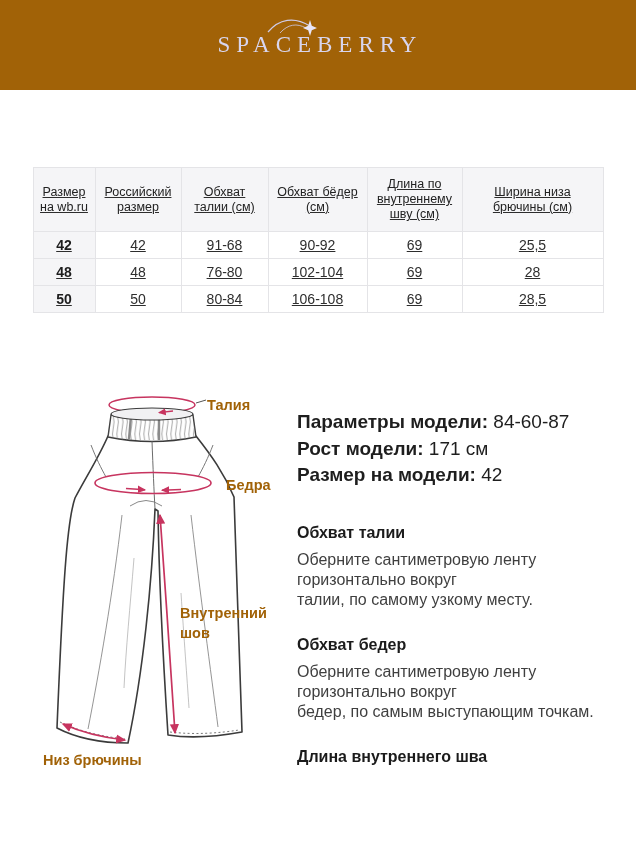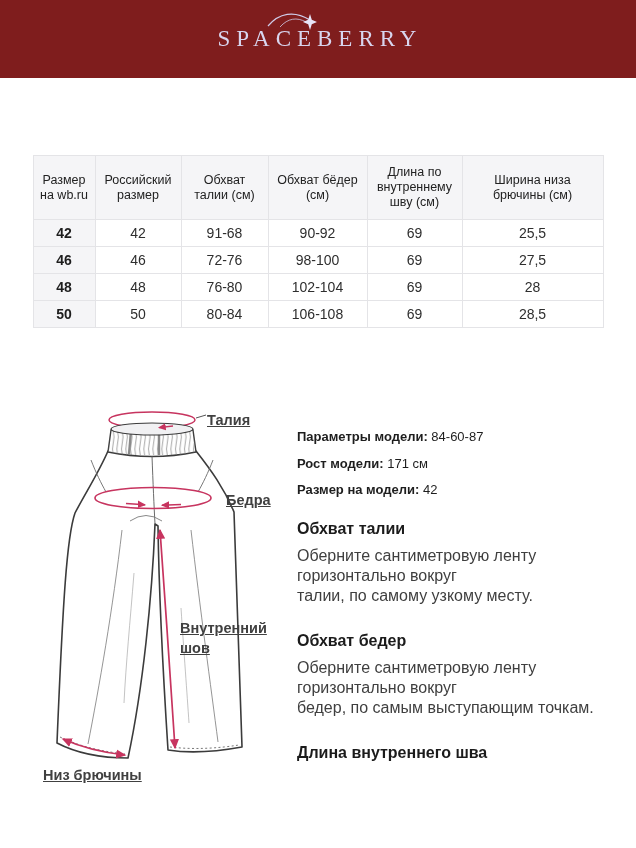--- a/index.html
+++ b/index.html
@@ -4,61 +4,61 @@
 <style>
   * { margin:0; padding:0; box-sizing:border-box; }
   body { background:#888; }
   .page {
     width:636px; height:848px; margin:0 auto; background:#ffffff;
     position:relative; overflow:hidden;
     font-family:"Liberation Sans", sans-serif; color:#2d2d2d;
   }
   
   .header {
-    height:78px; background:#7f1d1d;
+    height:90px; background:#a16207;
     display:flex; align-items:center; justify-content:center;
   }
   .logo { position:relative; }
   .logo-text {
     font-family:"Liberation Serif", serif;
     font-size:23px; letter-spacing:6px; color:#d8d5ee; font-weight:500;
     padding-left:4px; white-space:nowrap;
   }
   .logo-star { position:absolute; left:52px; top:-17px; width:52px; height:28px; }
   
   table.size-table {
-    width:570px; margin:77px auto 0; border-collapse:collapse; table-layout:fixed;
+    width:570px; margin:77px auto 0; border-collapse:collapse; table-layout:fixed;text-decoration:underline;
   }
   .size-table th, .size-table td {
     border:1px solid #e4e4e7; text-align:center; vertical-align:middle;
   }
   .size-table th {
     background:#f5f5f7; font-weight:400; font-size:12.5px; line-height:15px;
     color:#222; padding:9px 4px; height:55px;
   }
   .size-table td { font-size:14px; color:#2e2e2e; height:27px; padding:2px 4px; }
   .size-table td.first { background:#f5f5f7; font-weight:700; color:#1d1d1d; }
   
   .bottom { position:relative; height:465px; }
   .diagram { position:absolute; left:25px; top:70px; width:260px; height:395px; }
   .diagram svg { position:absolute; left:0; top:0; }
   .dlabel {
-    position:absolute; font-size:14.5px; font-weight:600; color:#404040; line-height:20px;text-decoration:underline;
+    position:absolute; font-size:14.5px; font-weight:600; color:#a16207; line-height:20px;
   }
   .dlabel.waist { left:182px; top:12px; }
   .dlabel.hips  { left:201px; top:92px;text-align:center; }
   .dlabel.inseam{ left:155px; top:220px; width:100px; }
   .dlabel.hem   { left:18px;  top:367px; }
   
   .info-col { position:absolute; left:297px; top:96px; width:306px; }
-  .model-line { font-size:13px; line-height:26.5px; color:#1e1e1e; }
+  .model-line { font-size:19px; line-height:26.5px; color:#1e1e1e; }
   .model-line .lbl { font-weight:700; }
   .model-line .val { font-weight:400; }
   .guide-section { margin-top:26px; }
-  .guide-section.first { margin-top:16px; }
+  .guide-section.first { margin-top:35px; }
   .guide-title { font-size:16px; font-weight:700; color:#1b1b1b; margin-bottom:8px; }
   .guide-text {
     font-size:16px; line-height:20px; color:#3f3f3f; white-space:pre-line;
   }
 </style>
 </head>
 <body>
 
 <div class="page">
 
@@ -95,28 +95,20 @@
     <tbody>
       <tr>
         <td class="first">42</td>
         <td>42</td>
         <td>91-68</td>
         <td>90-92</td>
         <td>69</td>
         <td>25,5</td>
       </tr>
       <tr>
-        <td class="first">46</td>
-        <td>46</td>
-        <td>72-76</td>
-        <td>98-100</td>
-        <td>69</td>
-        <td>27,5</td>
-      </tr>
-      <tr>
         <td class="first">48</td>
         <td>48</td>
         <td>76-80</td>
         <td>102-104</td>
         <td>69</td>
         <td>28</td>
       </tr>
       <tr>
         <td class="first">50</td>
         <td>50</td>

